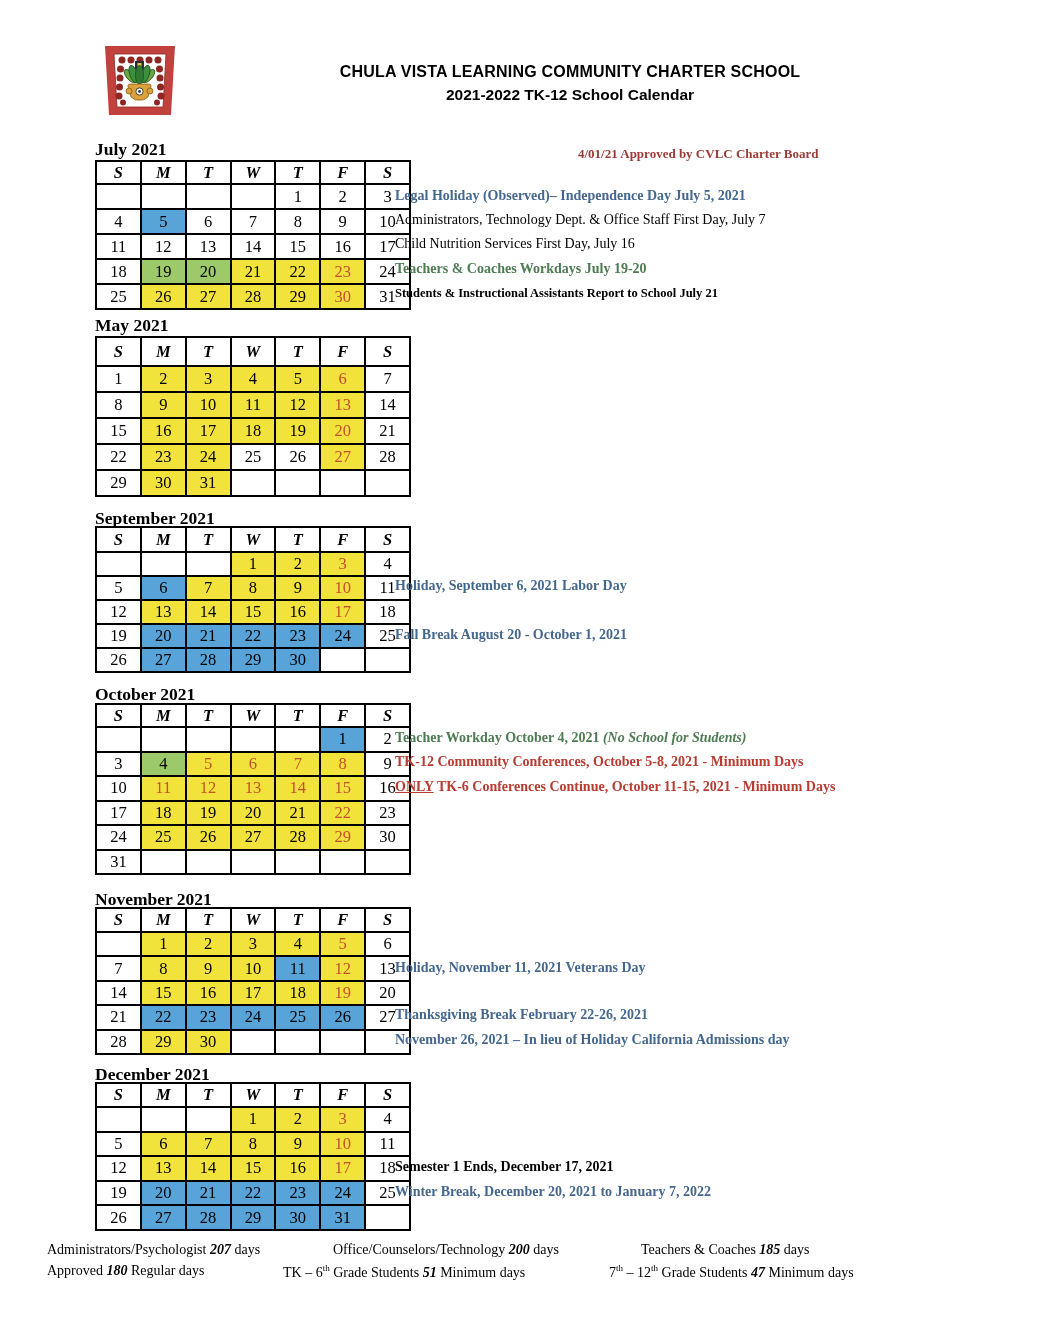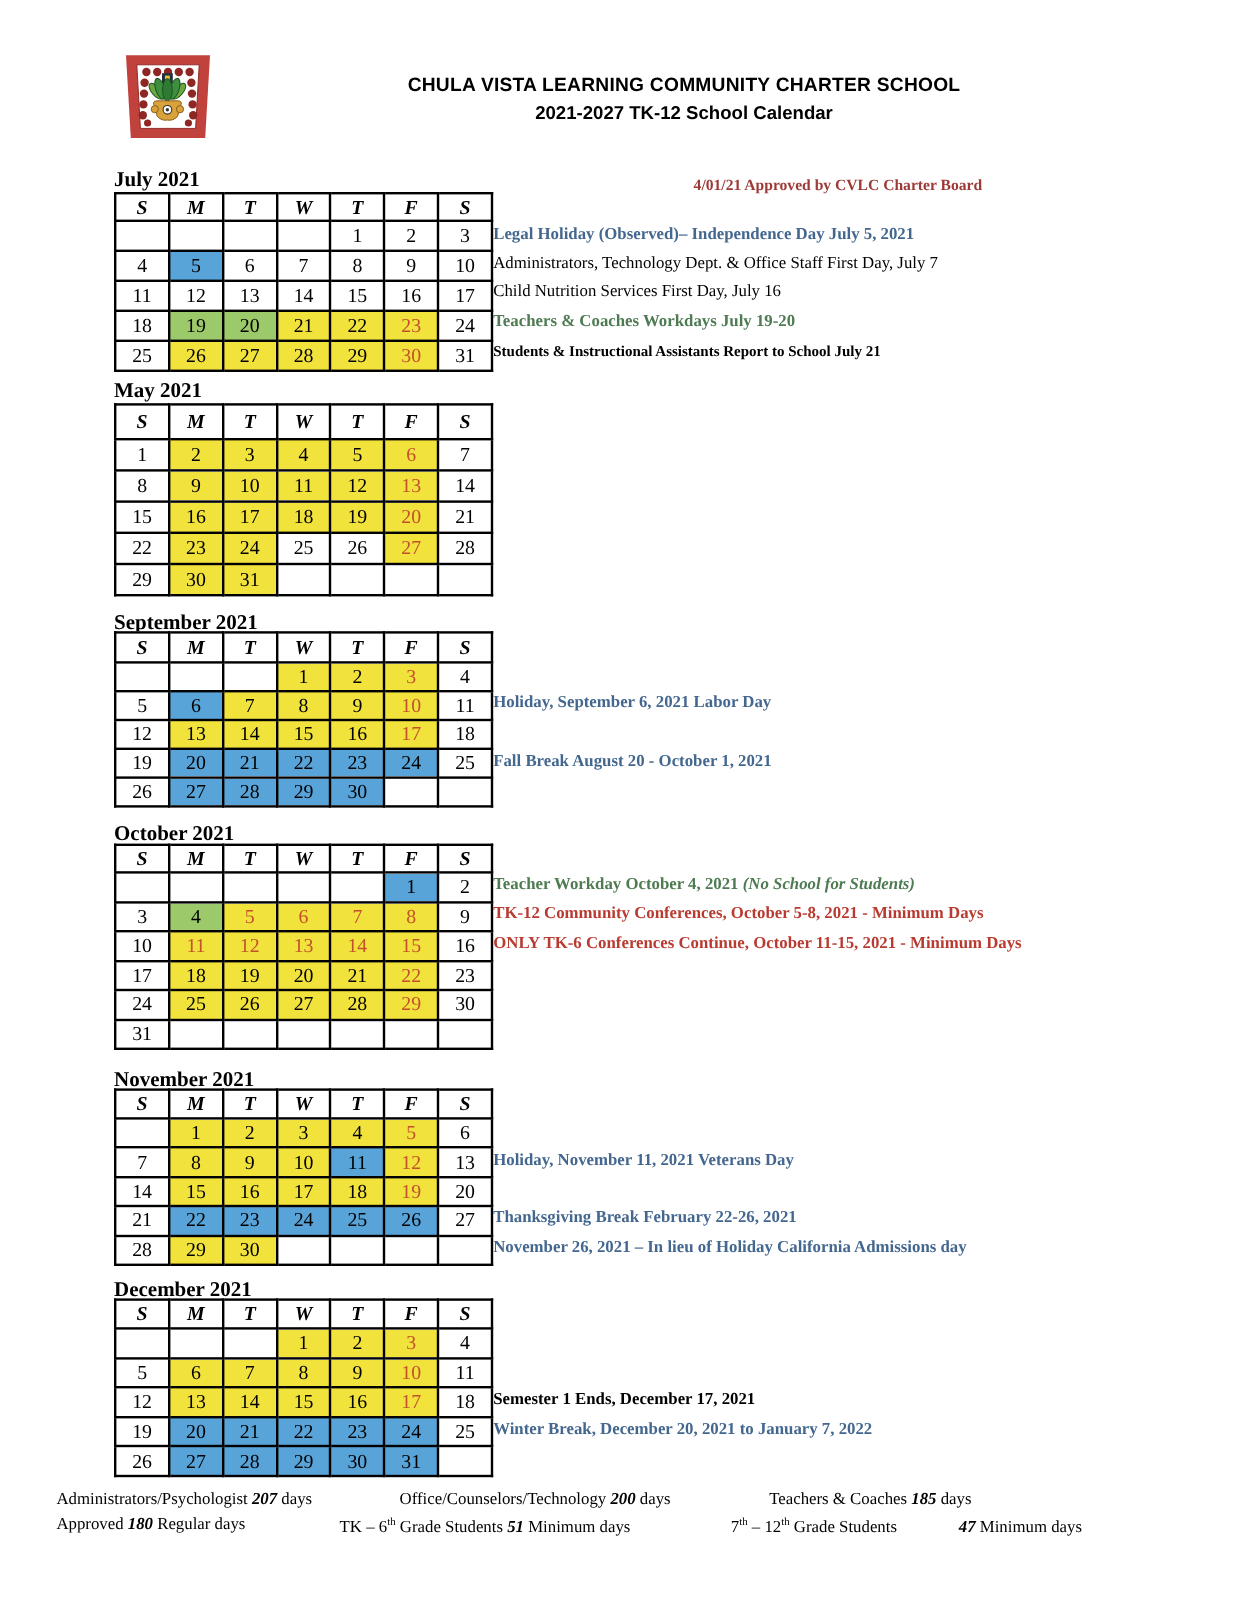--- a/index.html
+++ b/index.html
@@ -20,21 +20,21 @@
   .month-name{position:absolute;left:95px;font-weight:bold;font-size:17.5px;white-space:nowrap;}
   table.cal{
     position:absolute;left:95px;border-collapse:collapse;table-layout:fixed;width:316px;
     background:#fff;
   }
   table.cal th, table.cal td{
     border:2px solid #000;text-align:center;padding:0;overflow:hidden;
   }
   table.cal th{font-style:italic;font-weight:bold;font-size:16.5px;}
   table.cal td{font-size:16.5px;}
-  .note{position:absolute;left:411px;font-size:14px;white-space:nowrap;line-height:15px;}
+  .note{position:absolute;left:395px;font-size:14px;white-space:nowrap;line-height:15px;}
   .footer-line{position:absolute;left:0;top:0;width:100%;height:20px;}
   #fl1{top:1242px;} #fl2{top:1263px;}
   .footer-item{position:absolute;white-space:nowrap;font-size:14px;}
   #fl1 .footer-item:nth-child(1){left:47px;}
   #fl1 .footer-item:nth-child(2){left:333px;}
   #fl1 .footer-item:nth-child(3){left:641px;}
   #fl2 .footer-item:nth-child(1){left:47px;}
   #fl2 .footer-item:nth-child(2){left:283px;}
   #fl2 .footer-item:nth-child(3){left:609px;}
   .sup{font-size:9px;vertical-align:super;}
@@ -74,21 +74,21 @@
     </g>
     <path d="M27 44 Q24 39 29 39 L46 39 Q51 39 48 44 L46 52 Q42 56 37.5 55 Q33 56 29 52 Z" fill="#d9a23a" stroke="#8a5a1a" stroke-width="0.8"></path>
     <circle cx="27" cy="46" r="3" fill="#d9a23a" stroke="#8a5a1a" stroke-width="0.8"></circle>
     <circle cx="48" cy="46" r="3" fill="#d9a23a" stroke="#8a5a1a" stroke-width="0.8"></circle>
     <circle cx="37.5" cy="46.5" r="3.6" fill="#ffffff" stroke="#333" stroke-width="0.9"></circle>
     <circle cx="37.5" cy="46.5" r="1.4" fill="#333"></circle>
   </svg>
 </div>
 
 <div class="title1">CHULA VISTA LEARNING COMMUNITY CHARTER SCHOOL</div>
-<div class="title2">2021-2027 TK-12 School Calendar</div>
+<div class="title2">2021-2022 TK-12 School Calendar</div>
 <div class="approval" style="color: rgb(157, 58, 55);">4/01/21 Approved by CVLC Charter Board</div>
 
 <div id="months">
     <div class="month-name" style="top: 139px;">July 2021</div>
     <table class="cal" style="top: 160px;">
       <tbody>
         <tr>
           <th style="height: 21px;">S</th>
           <th style="height: 21px;">M</th>
           <th style="height: 21px;">T</th>
@@ -332,21 +332,21 @@
           <td style="height: 22.5px;"></td>
           <td style="height: 22.5px;"></td>
           <td style="height: 22.5px;"></td>
           <td style="height: 22.5px;"></td>
           <td style="height: 22.5px;"></td>
         </tr>
       </tbody>
     </table>
     <div class="note" style="top: 730px; color: rgb(78, 123, 82); font-weight: bold;"><span>Teacher Workday October 4, 2021 </span><span style="font-style: italic;">(No School for Students)</span></div>
     <div class="note" style="top: 754px; color: rgb(184, 59, 49); font-weight: bold;"><span>TK-12 Community Conferences, October 5-8, 2021 - Minimum Days</span></div>
-    <div class="note" style="top: 779px; color: rgb(184, 59, 49); font-weight: bold;"><span style="">ONLY</span><span> TK-6 Conferences Continue, October 11-15, 2021 - Minimum Days</span></div>
+    <div class="note" style="top: 779px; color: rgb(184, 59, 49); font-weight: bold;"><span style="text-decoration: underline;">ONLY</span><span> TK-6 Conferences Continue, October 11-15, 2021 - Minimum Days</span></div>
     <div class="month-name" style="top: 889px;">November 2021</div>
     <table class="cal" style="top: 907px;">
       <tbody>
         <tr>
           <th style="height: 22px;">S</th>
           <th style="height: 22px;">M</th>
           <th style="height: 22px;">T</th>
           <th style="height: 22px;">W</th>
           <th style="height: 22px;">T</th>
           <th style="height: 22px;">F</th>
@@ -466,14 +466,14 @@
   </div>
 
 <div class="footer-line" id="fl1">
     <span class="footer-item"><span>Administrators/Psychologist </span><span style="font-weight: bold; font-style: italic; margin-top: 32px;">207</span><span> days</span></span>
     <span class="footer-item"><span>Office/Counselors/Technology </span><span style="font-weight: bold; font-style: italic;">200</span><span> days</span></span>
     <span class="footer-item"><span>Teachers &amp; Coaches </span><span style="font-weight: bold; font-style: italic;">185</span><span> days</span></span>
   </div>
 <div class="footer-line" id="fl2">
     <span class="footer-item"><span>Approved </span><span style="font-weight: bold; font-style: italic;">180</span><span> Regular days</span></span>
     <span class="footer-item"><span>TK – 6</span><span class="sup">th</span><span> Grade Students </span><span style="font-weight: bold; font-style: italic;">51</span><span> Minimum days</span></span>
-    <span class="footer-item"><span>7</span><span class="sup">th</span><span> – 12</span><span class="sup">th</span><span> Grade Students </span><span style="font-weight: bold; font-style: italic; margin-left: 48px;">47</span><span> Minimum days</span></span>
+    <span class="footer-item"><span>7</span><span class="sup">th</span><span> – 12</span><span class="sup">th</span><span> Grade Students </span><span style="font-weight: bold; font-style: italic;">47</span><span> Minimum days</span></span>
   </div>
 
 </body></html>

